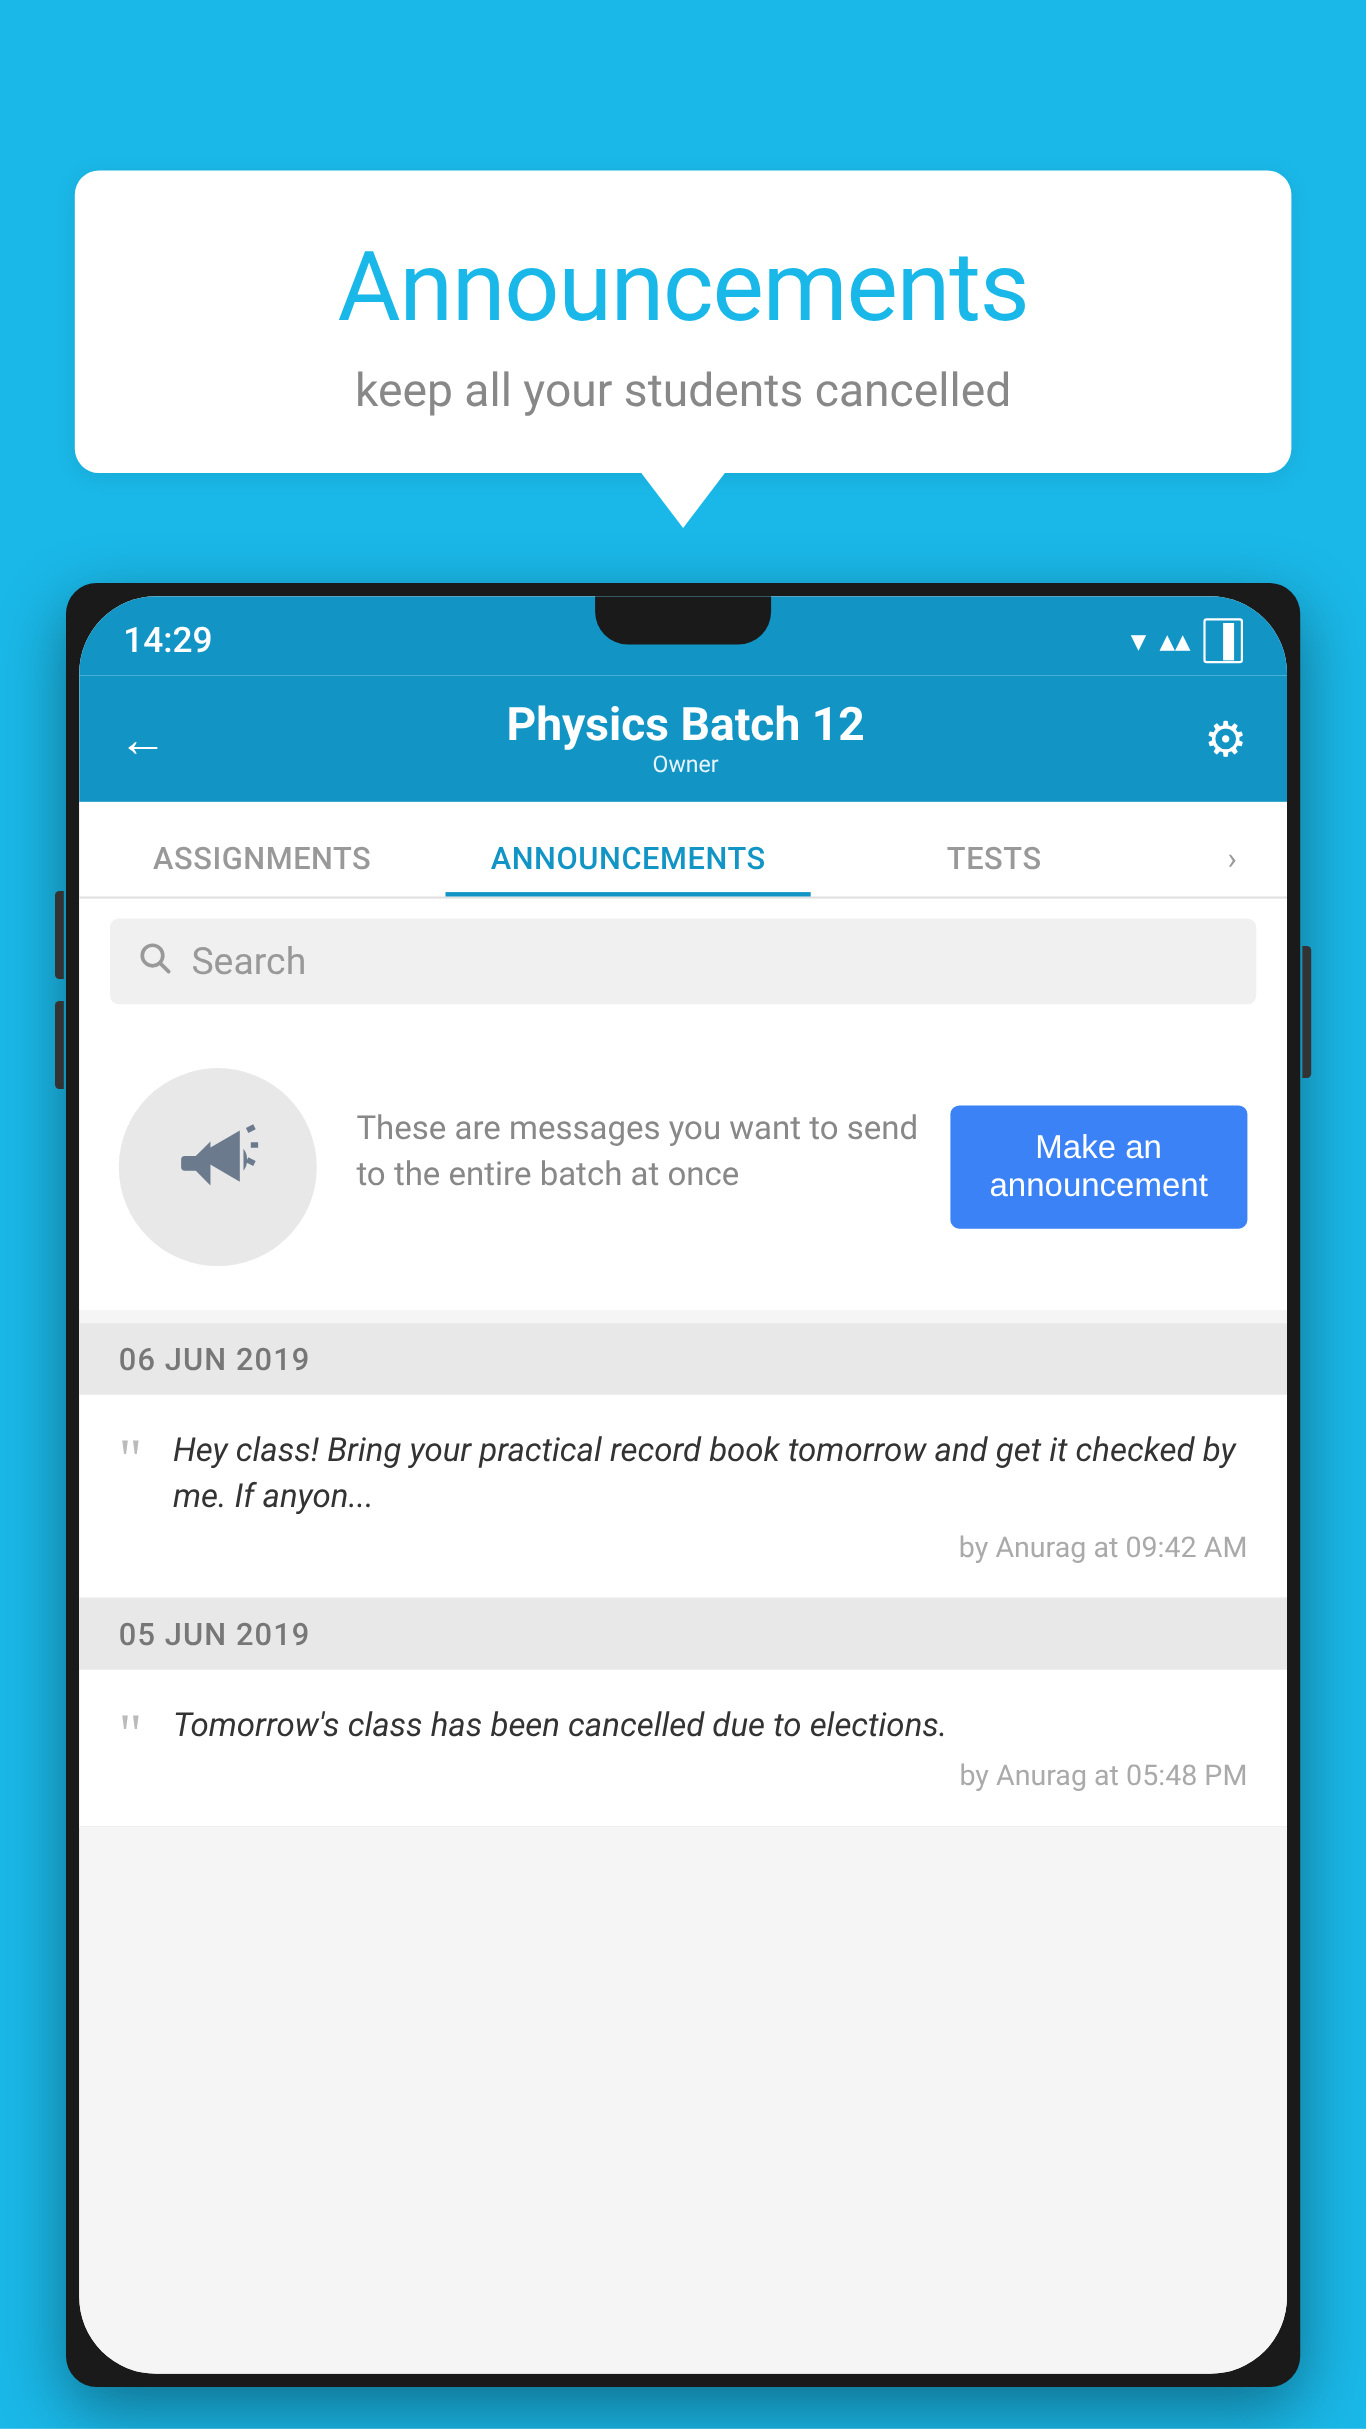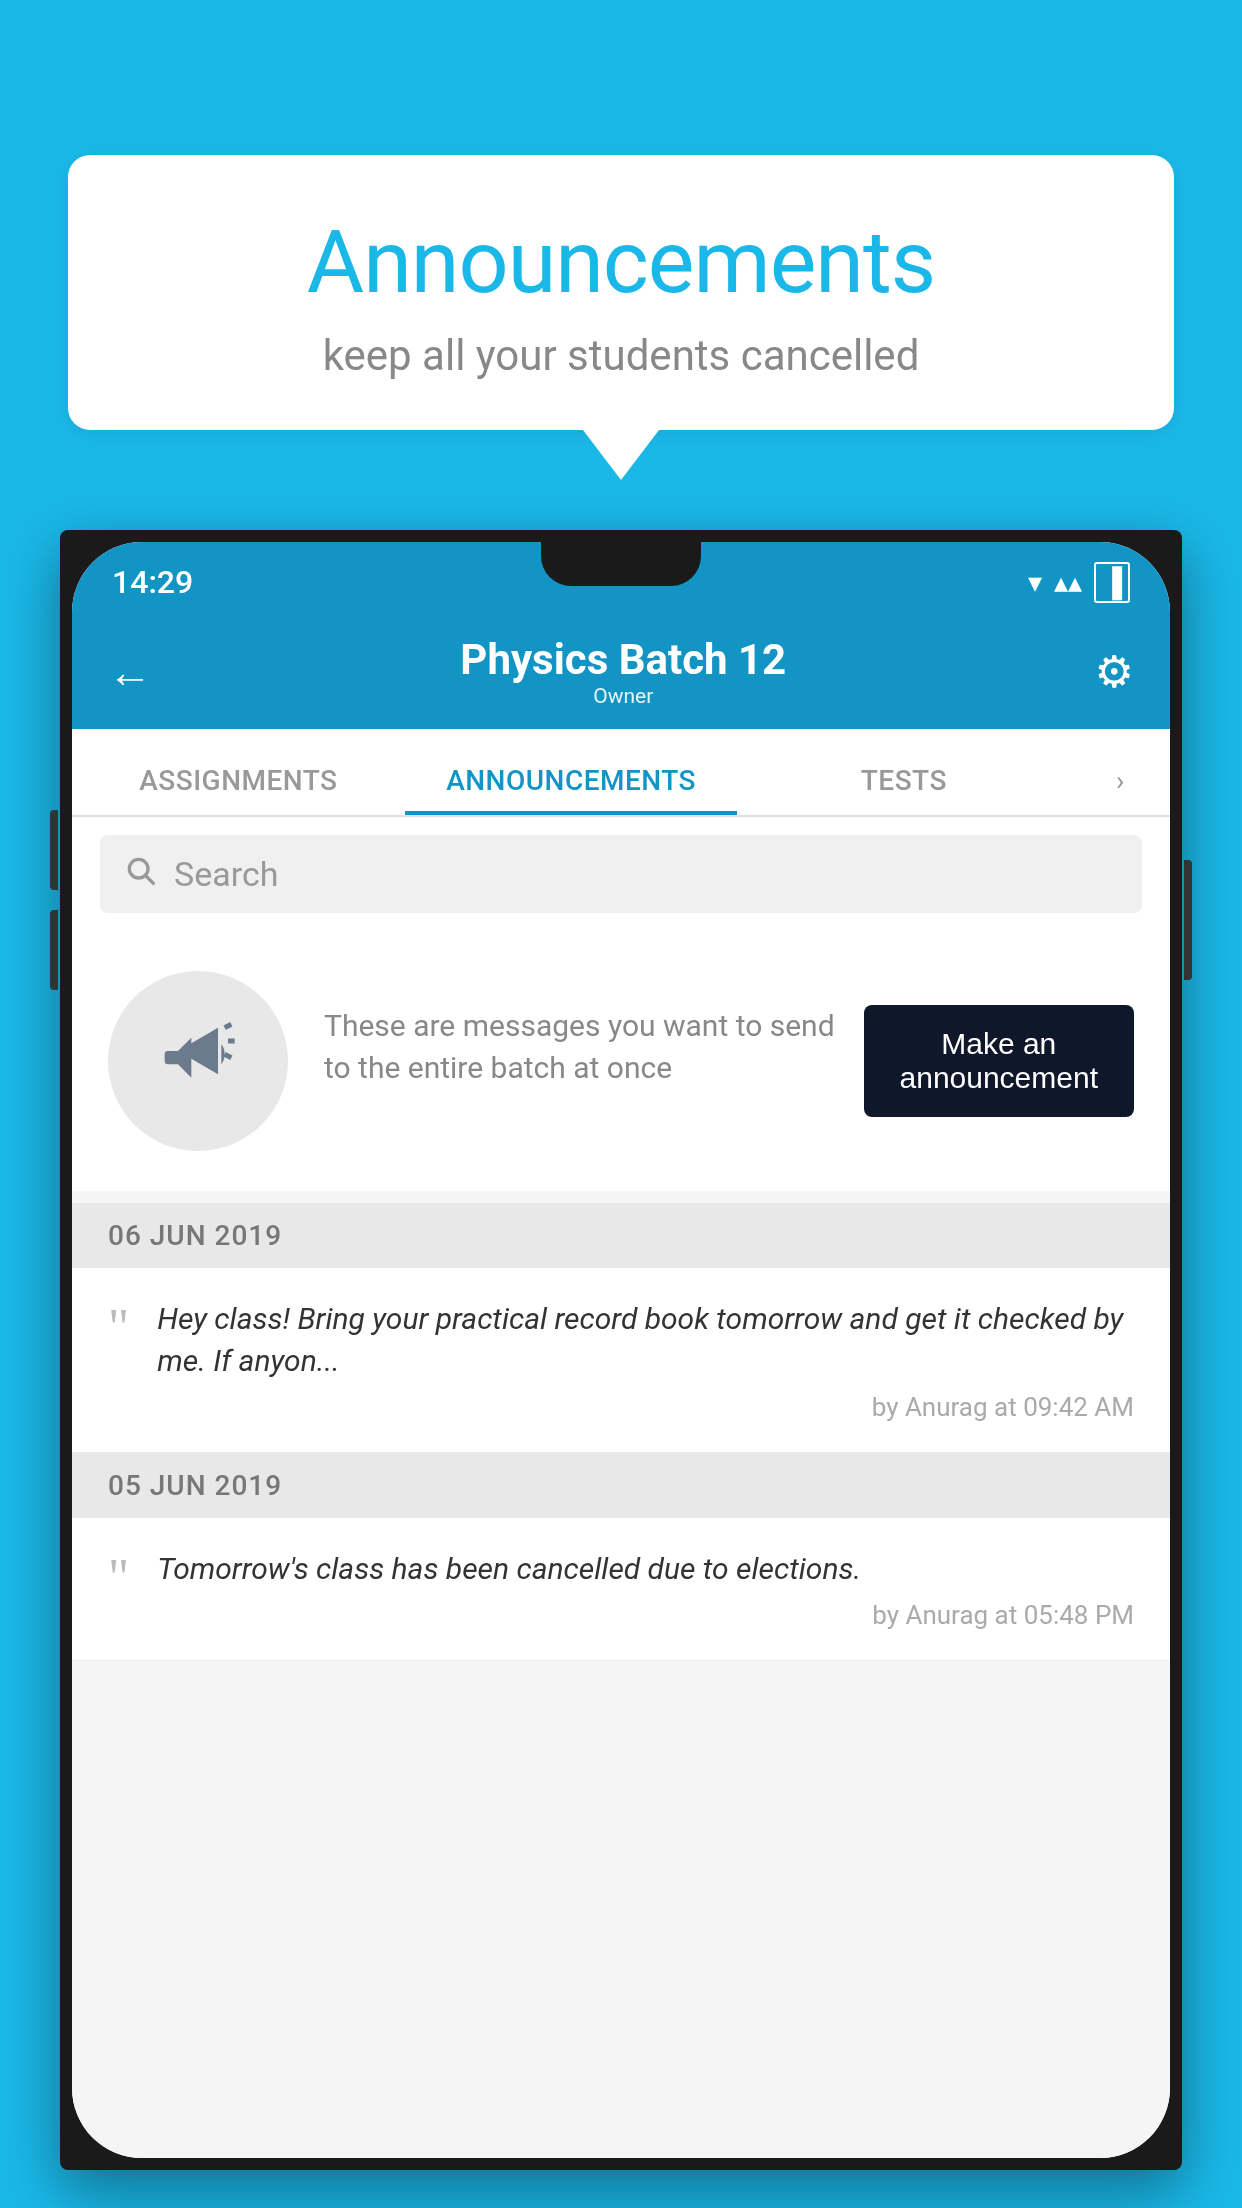--- a/index.html
+++ b/index.html
@@ -60,21 +60,21 @@
     .phone-container {
       position: absolute;
       top: 530px;
       left: 60px;
       right: 60px;
       height: 1640px;
     }
 
     .phone-outer {
       background: #1a1a1a;
-      border-radius: 8px;
+      border-radius: 28px;
       width: 100%;
       height: 100%;
       position: relative;
       padding: 12px;
       box-shadow: 0 20px 60px rgba(0,0,0,0.4);
     }
 
     .phone-inner {
       background: white;
       border-radius: 70px;
@@ -264,21 +264,21 @@
       gap: 24px;
     }
 
     .prompt-text {
       color: #888;
       font-size: 30px;
       line-height: 1.4;
     }
 
     .make-announcement-btn {
-      background: #0f172a;
+      background: #3b82f6;
       color: white;
       border: none;
       border-radius: 8px;
       padding: 22px 36px;
       font-size: 30px;
       font-weight: 500;
       cursor: pointer;
       text-align: center;
     }
 

